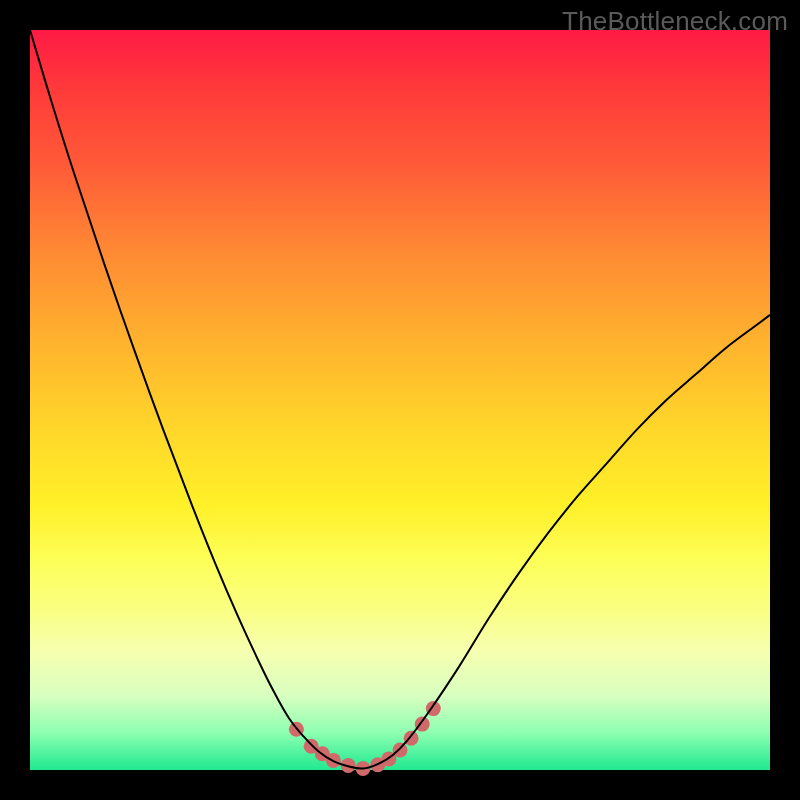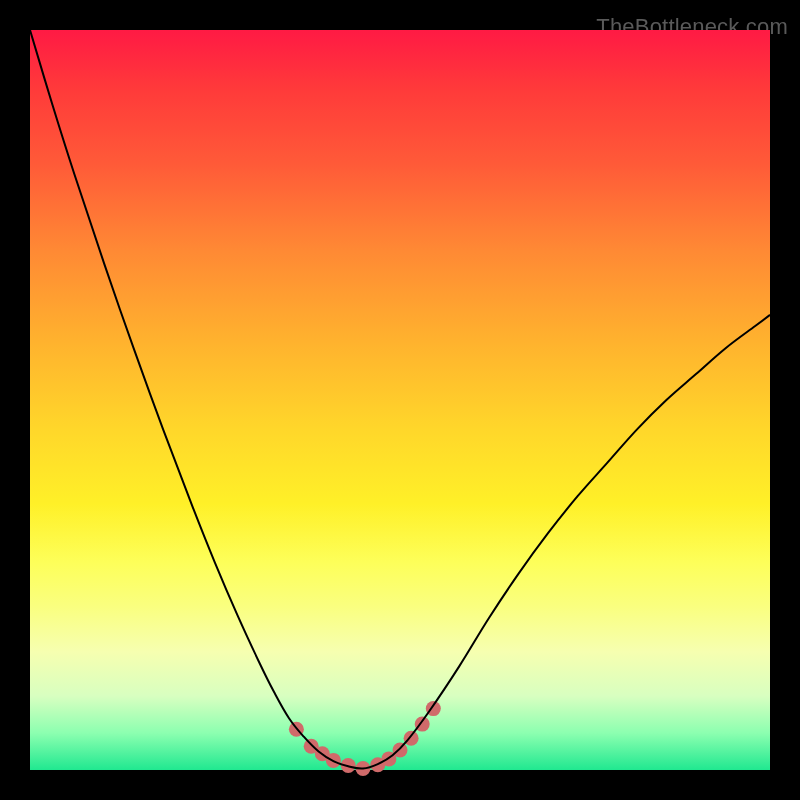--- a/index.html
+++ b/index.html
@@ -27,24 +27,24 @@
       #fdff5a 72%,
       #faff80 78%,
       #f6ffb0 84%,
       #d8ffc0 90%,
       #8cffb0 95%,
       #20e890 100%
     );
   }
   .watermark {
     position: absolute;
-    top: 14px;
+    top: 6px;
     right: 12px;
     font-family: Arial, Helvetica, sans-serif;
-    font-size: 22px;
+    font-size: 26px;
     color: #5a5a5a;
     letter-spacing: 0.2px;
     user-select: none;
   }
   svg.curve {
     position: absolute;
     left: 0; top: 0;
     width: 740px;
     height: 740px;
     overflow: visible;

